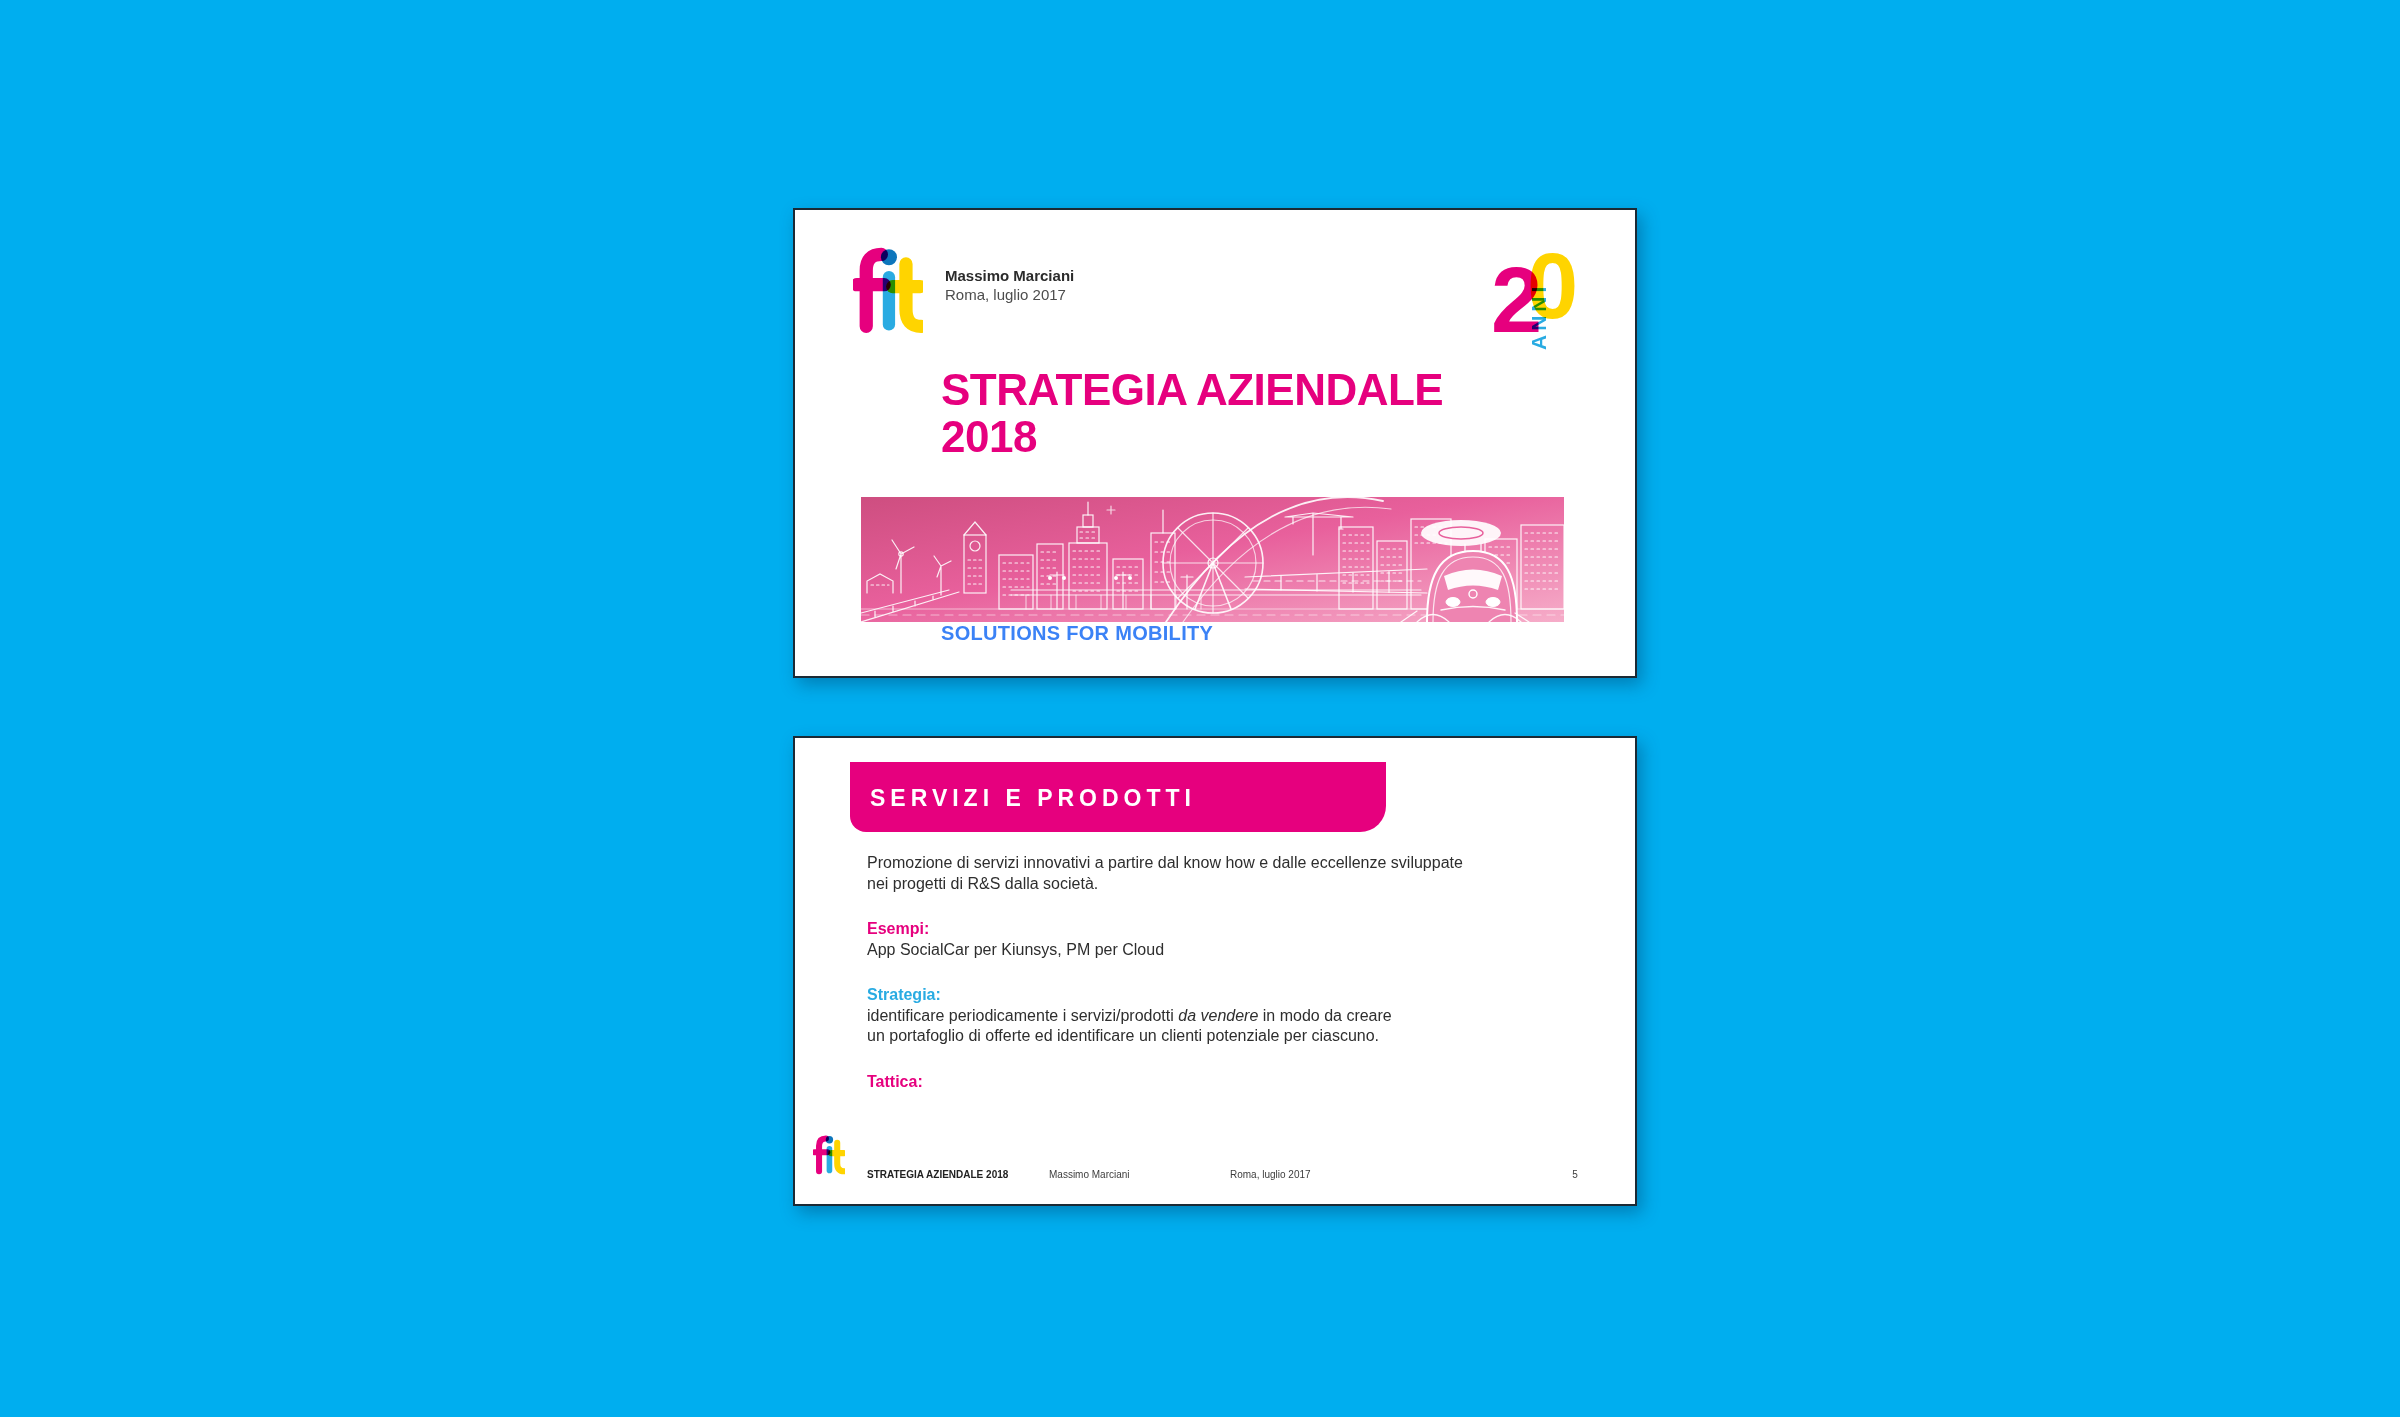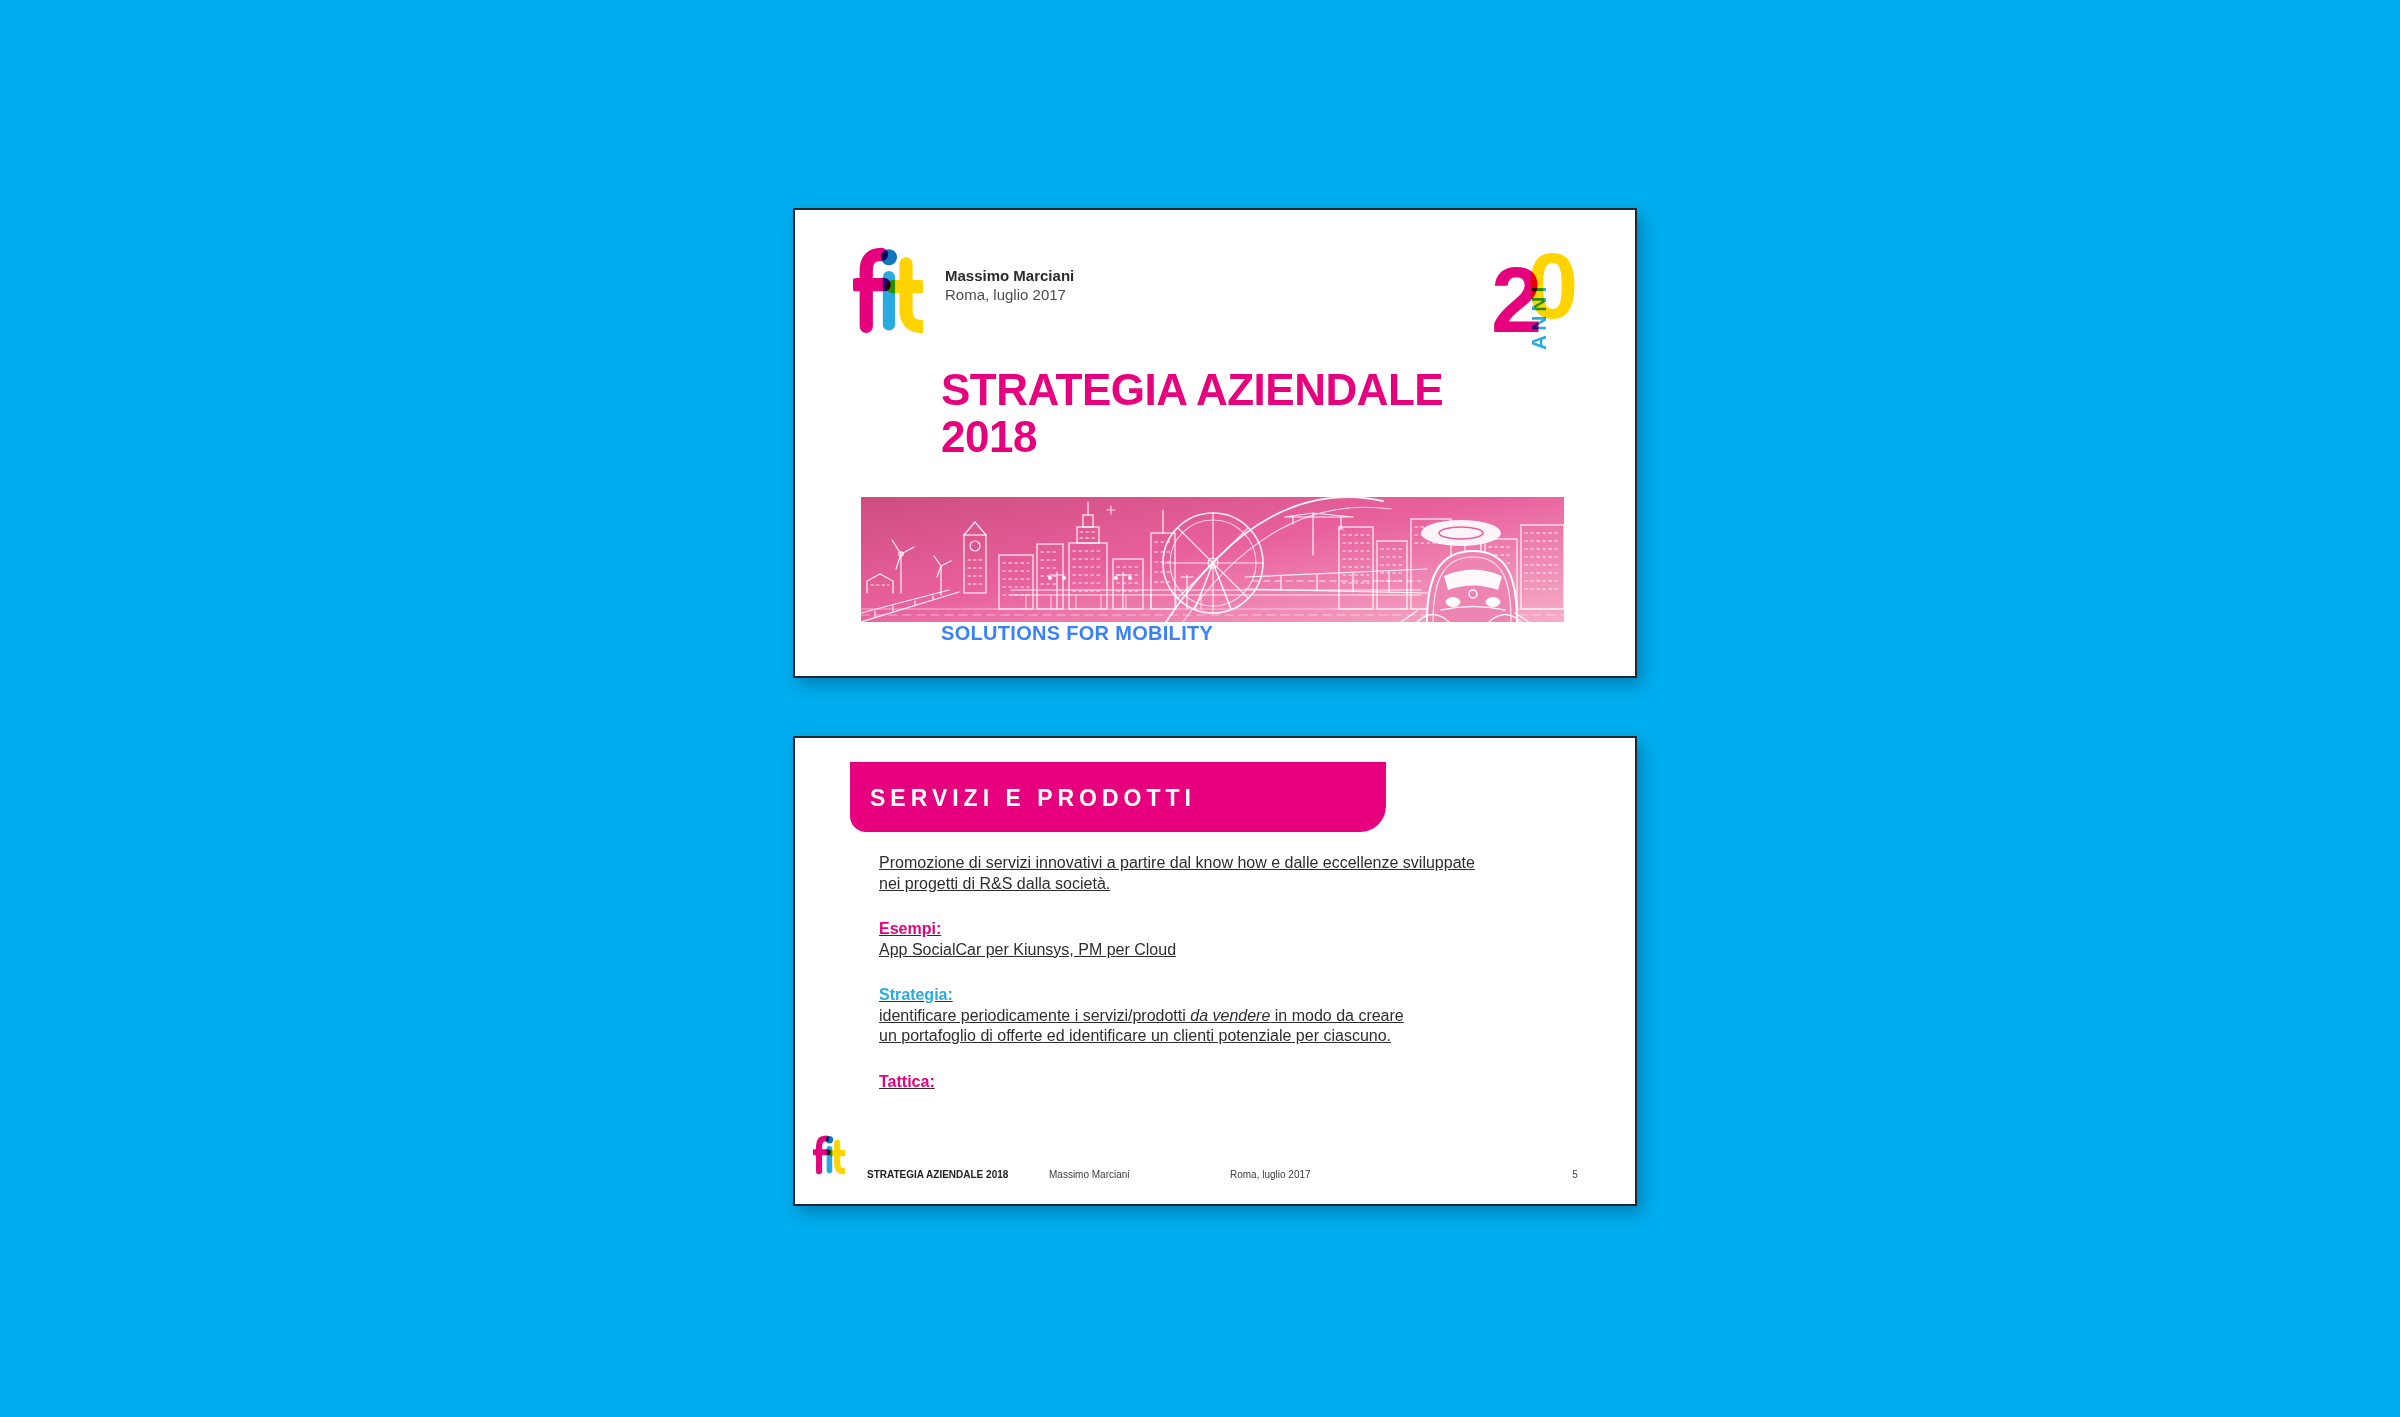--- a/index.html
+++ b/index.html
@@ -47,21 +47,21 @@
     display:flex;align-items:center;padding-left:20px;box-sizing:border-box;margin-top:24px;
   }
   .header-bar .header-text{
     color:#ffffff;font-weight:bold;font-size:23px;letter-spacing:5px;padding-top:2px;
   }
   .body-text{
     position:absolute;left:72px;top:115px;width:740px;
     font-size:16px;line-height:20.5px;color:#2e2e2e;
   }
   .body-text .line{white-space:nowrap;}
-  .para{margin:0 0 25px 12px;text-decoration:underline;}
+  .para{margin:0 0 25px 0;}
   .sec-label{font-weight:bold;}
   .lbl-magenta{color:#e6007e;}
   .lbl-cyan{color:#29abe2;}
   .em-it{font-style:italic;}
   #s2-logo{left:18px;top:394px;width:32px;height:44px;}
   .footer-item{position:absolute;top:431px;font-size:10px;color:#3d3d3d;}
   .footer-deck{left:72px;font-weight:bold;color:#222222;}
   .footer-author{left:254px;}
   .footer-date{left:435px;}
   .footer-page{left:768px;width:24px;text-align:center;}

